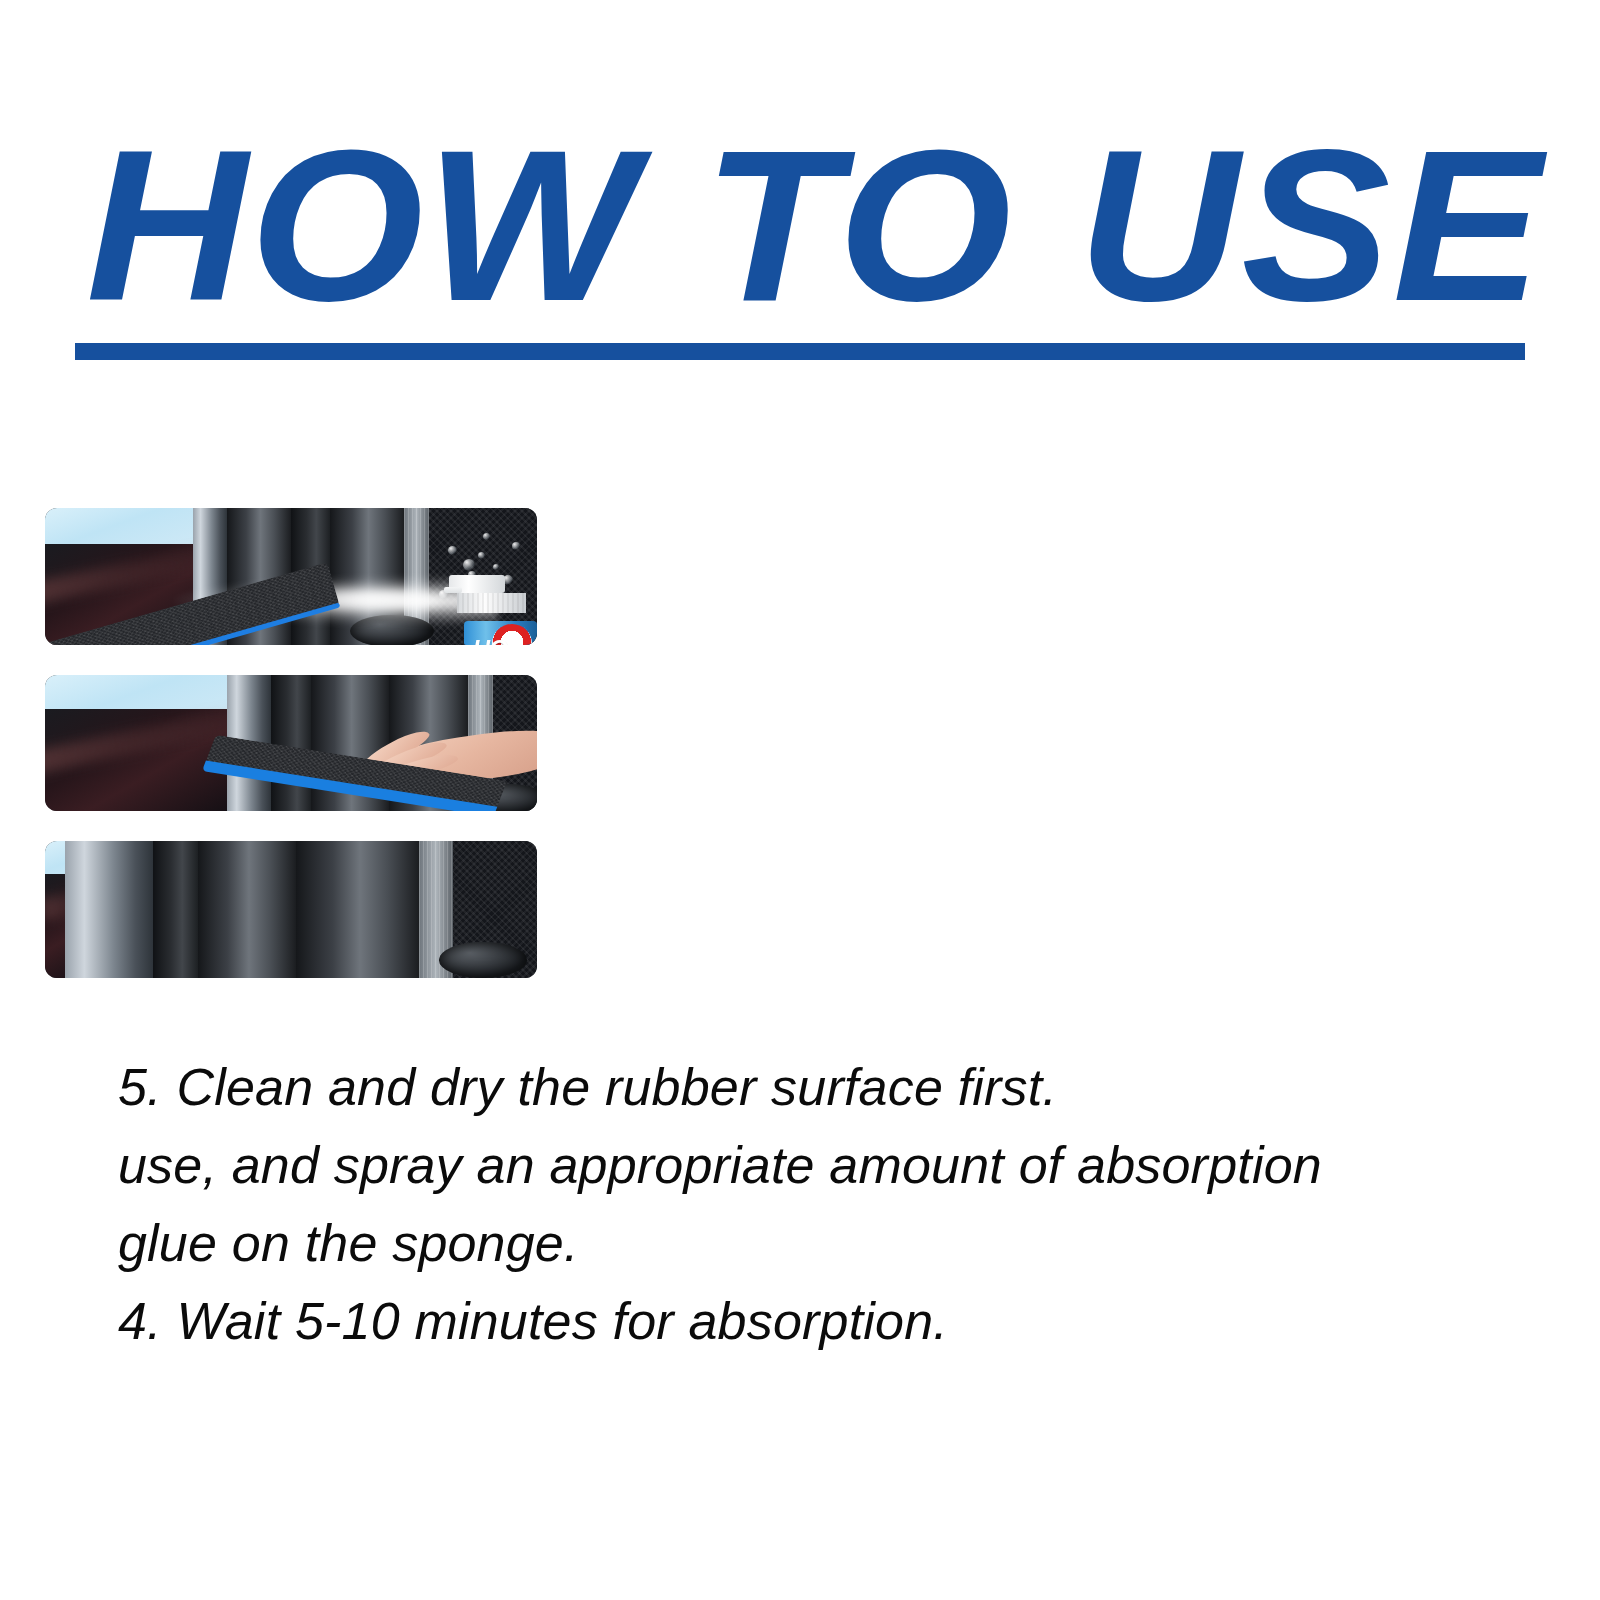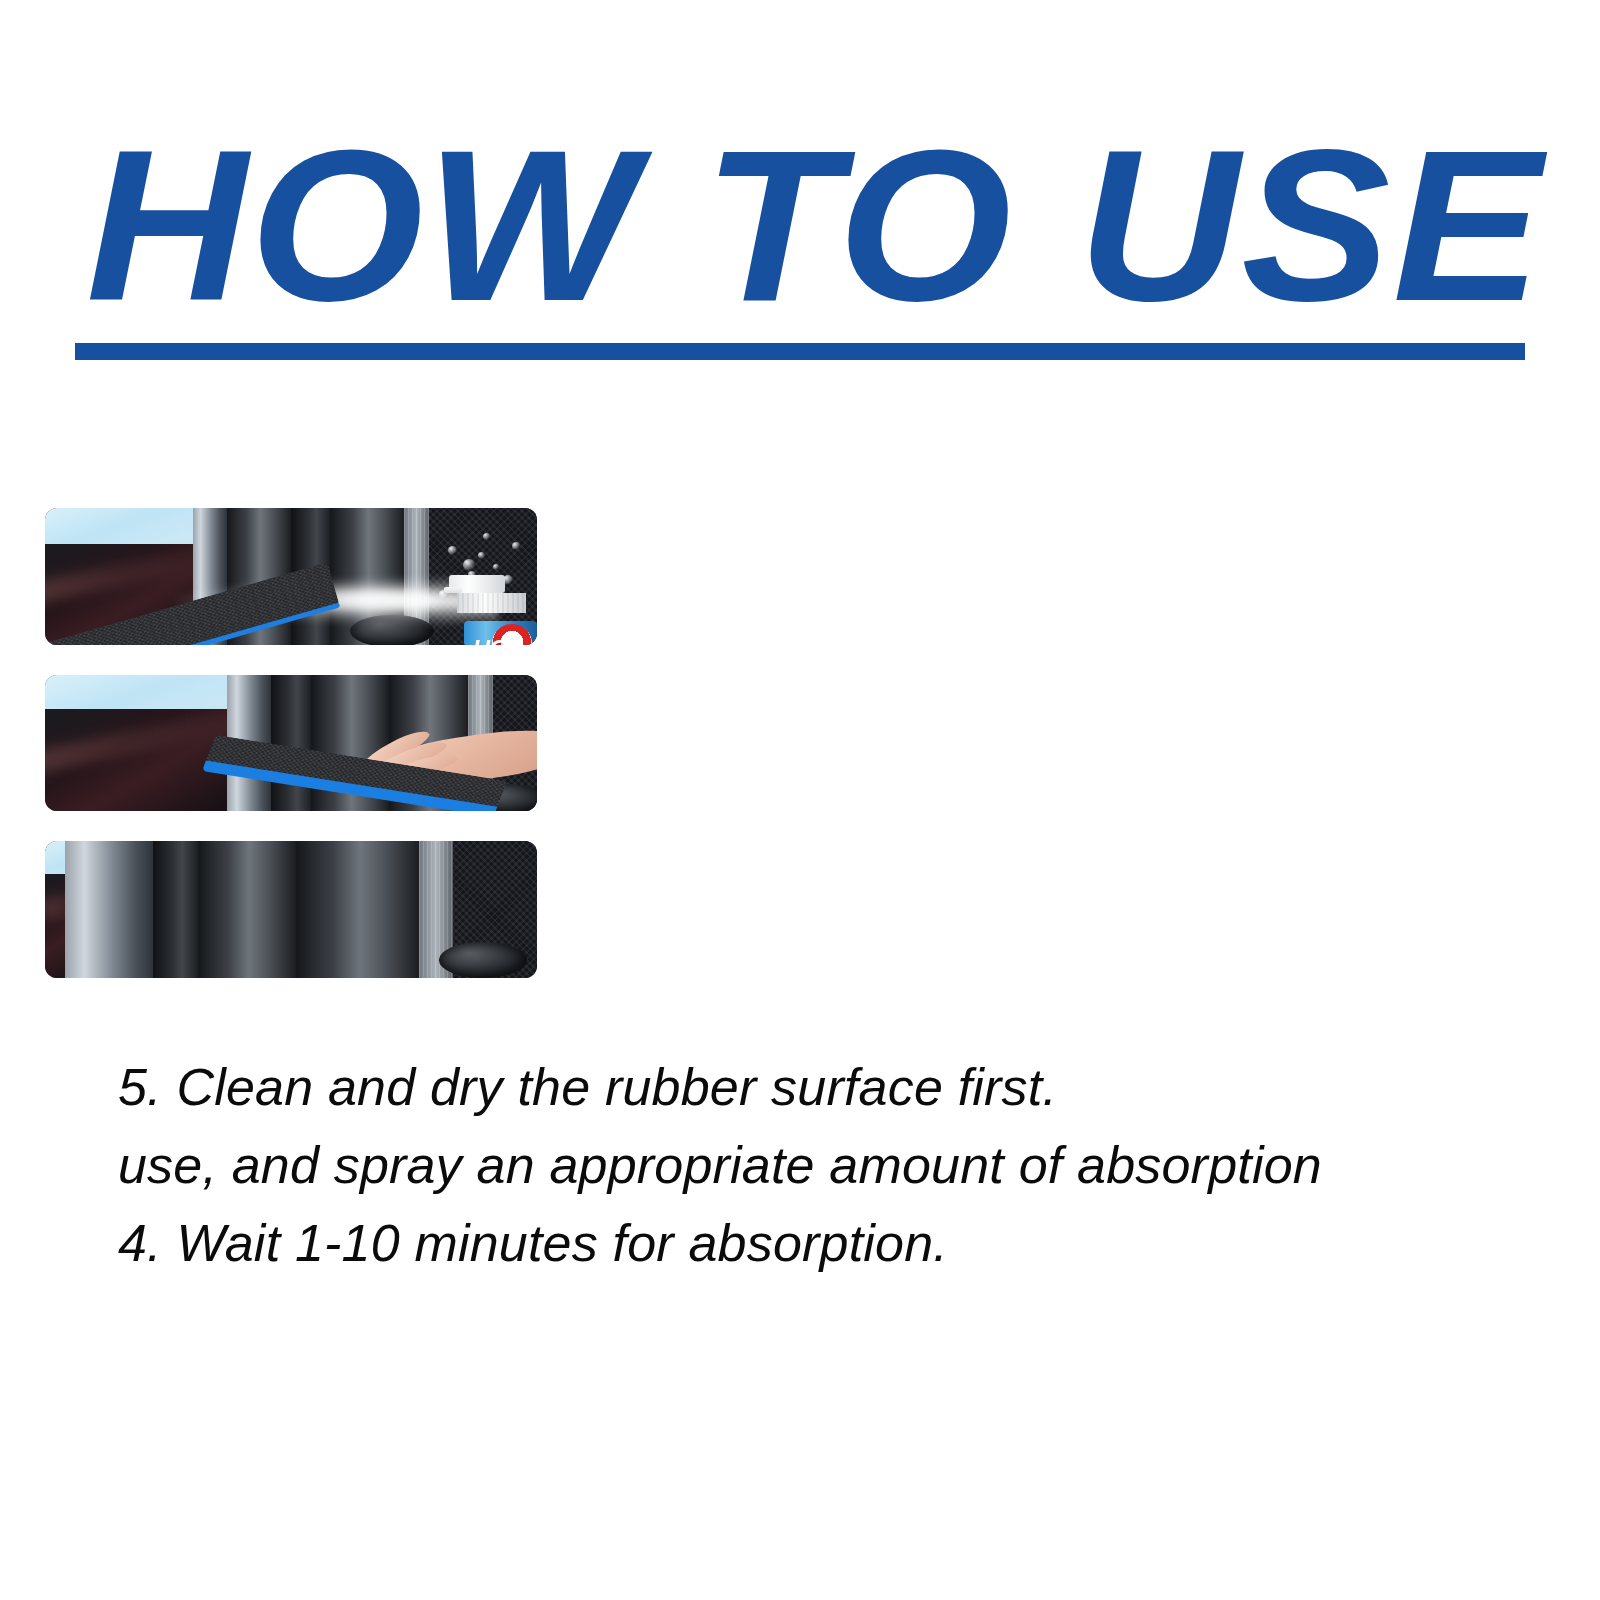--- a/index.html
+++ b/index.html
@@ -243,16 +243,17 @@
       <div class="darkfab" style="left:83%;width:17%;"></div>
 
       <div class="handle" style="left:80%;top:74%;width:18%;height:26%;"></div>
     </div>
 
   </div>
 
   <div class="steps">
     <p>5. Clean and dry the rubber surface first.</p>
     <p>use, and spray an appropriate amount of absorption</p>
-    <p>4. Wait 1-10 minutes for absorption.</p>
+    <p>glue on the sponge.</p>
+    <p>4. Wait 5-10 minutes for absorption.</p>
   </div>
 
 </div>
 
 </body></html>

